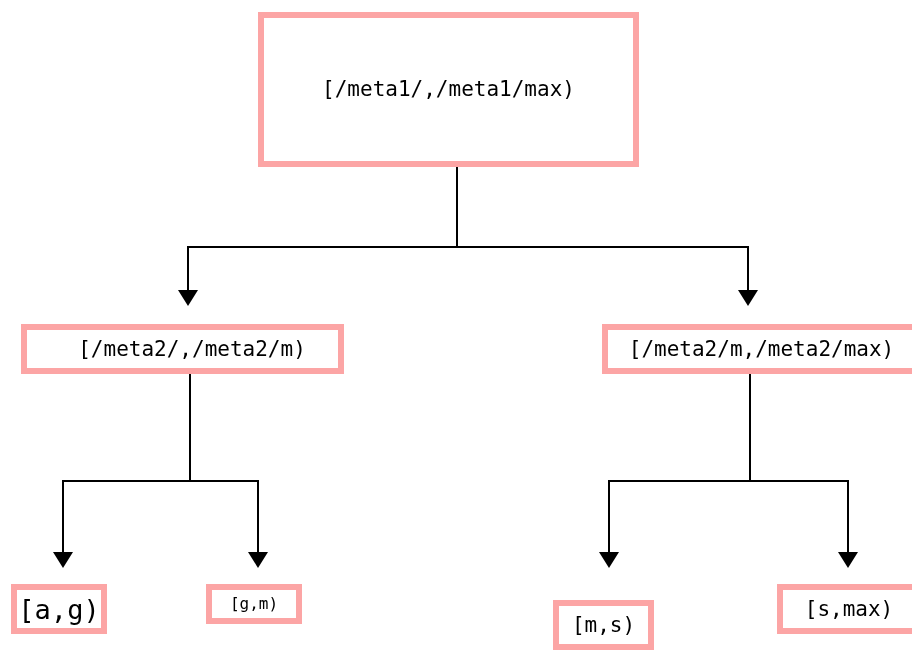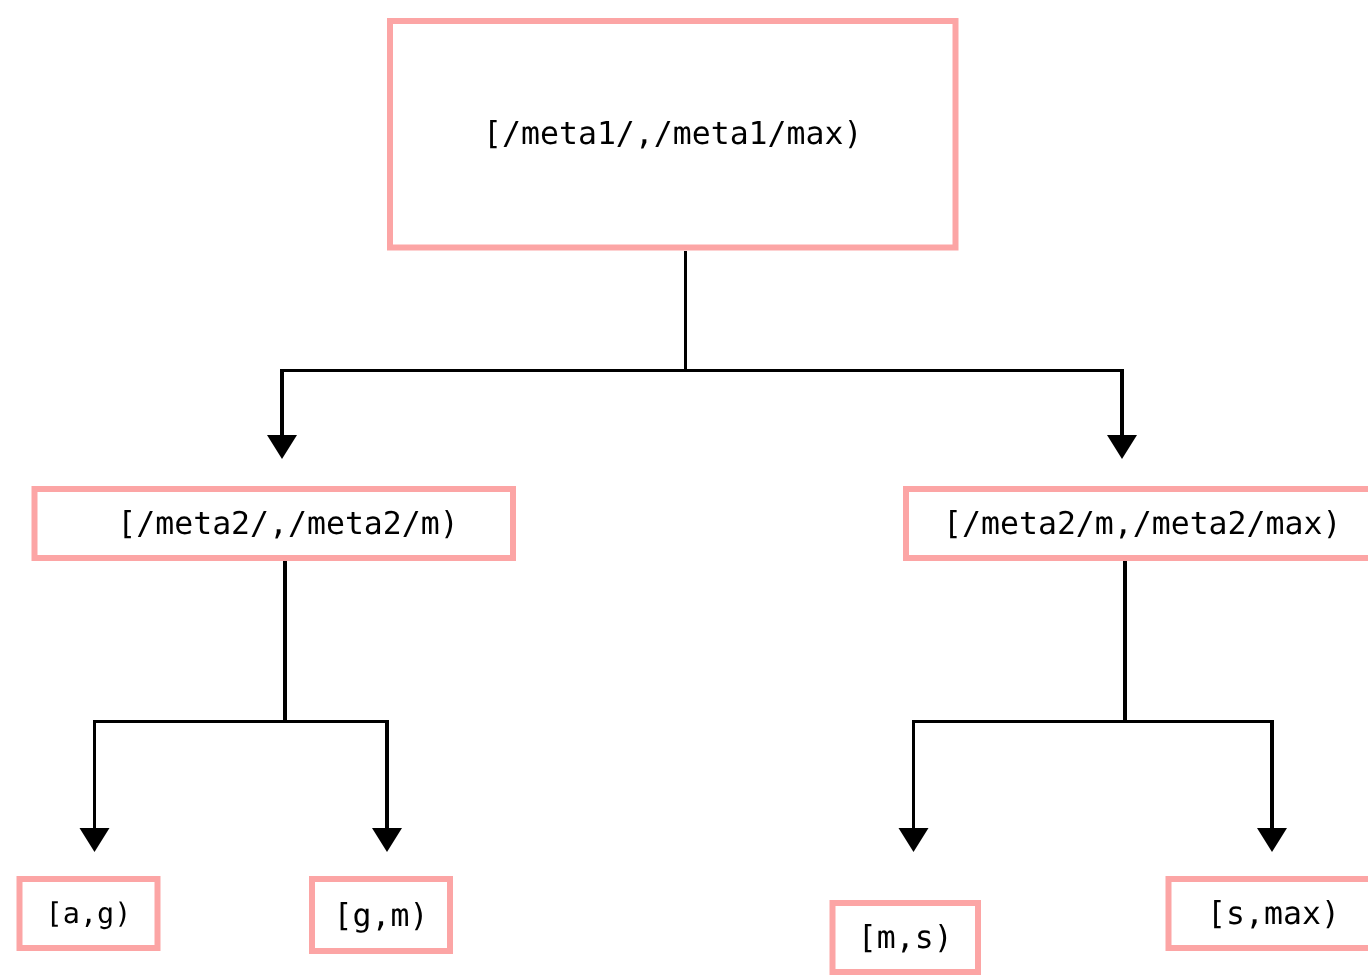--- a/index.html
+++ b/index.html
@@ -13,21 +13,21 @@
     width: 912px;
     height: 652px;
     background: #ffffff;
     overflow: hidden;
     font-family: "DejaVu Sans Mono", "Liberation Mono", monospace;
   }
   .node {
     position: absolute;
     box-sizing: border-box;
     background: #ffffff;
-    border: 4px solid #fca5a5;
+    border: 6px solid #fca5a5;
     display: flex;
     align-items: center;
     justify-content: center;
     color: #000000;
     white-space: pre;
     letter-spacing: 0px;
   }
   .node-label {
     display: block;
     line-height: 1;
@@ -55,28 +55,28 @@
     width: 319px;
     height: 50px;
     font-size: 21px;
   }
   
   #node-leaf-ag {
     left: 11px;
     top: 584px;
     width: 96px;
     height: 50px;
-    font-size: 19px;
+    font-size: 27px;
   }
   #node-leaf-gm {
     left: 206px;
     top: 584px;
     width: 96px;
-    height: 52px;
-    font-size: 21px;
+    height: 40px;
+    font-size: 16px;
   }
   #node-leaf-ms {
     left: 553px;
     top: 584px;
     width: 101px;
     height: 50px;
     font-size: 21px;
     margin-top: 16px;
   }
   #node-leaf-smax {

